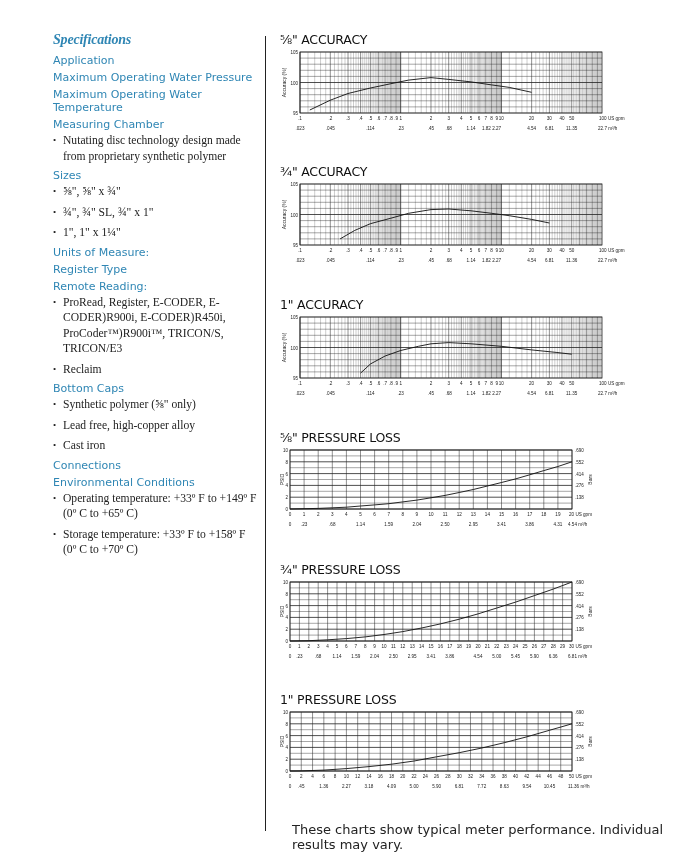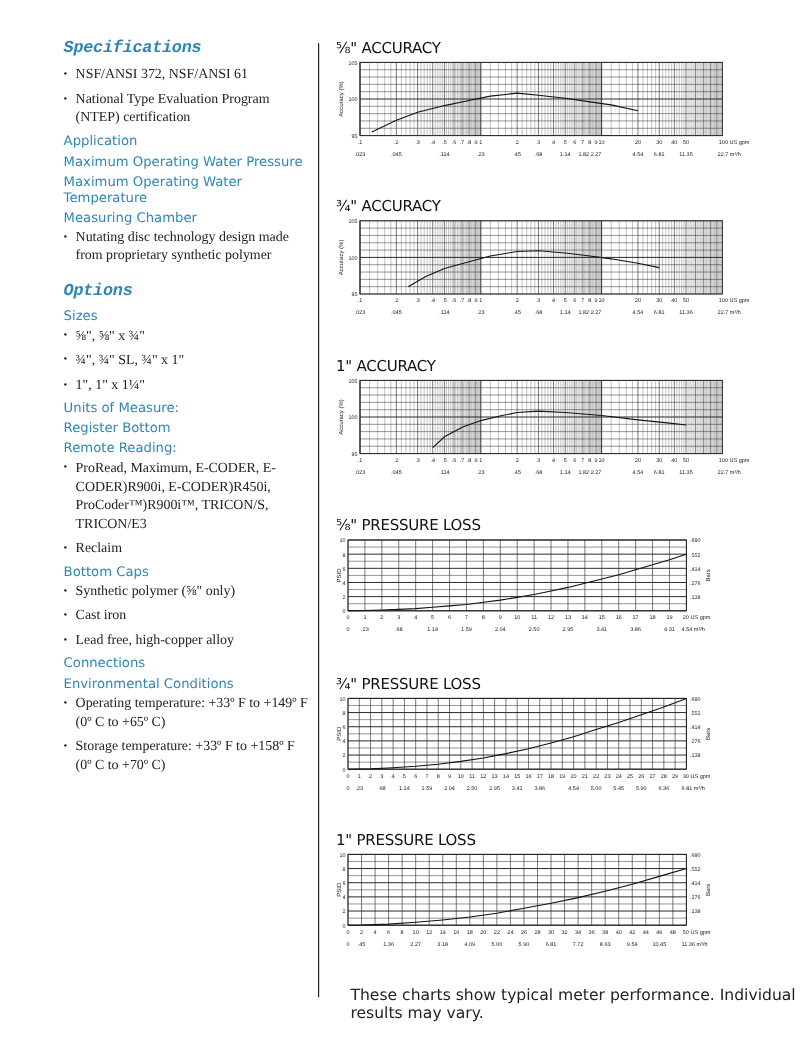--- a/index.html
+++ b/index.html
@@ -1,60 +1,55 @@
 <!DOCTYPE html>
 <html><head>
 <meta charset="utf-8">
 <style>
   html,body{margin:0;padding:0;background:#fff;}
   body{width:673px;height:865px;position:relative;overflow:hidden;font-family:"Liberation Serif",serif;color:#222;}
   .left{position:absolute;left:53px;top:32px;width:205px;}
   .divider{position:absolute;left:265px;top:36px;width:1px;height:795px;background:#222;}
-  .h1{font-family:Liberation Mono, monospace;font-style:italic;font-weight:bold;color:#2f86b4;font-size:14px;margin:0 0 6px 0;letter-spacing:-0.2px;}
+  .h1{font-family:Liberation Serif, serif;font-style:italic;font-weight:bold;color:#2f86b4;font-size:14px;margin:0 0 6px 0;letter-spacing:-0.2px;}
   .h1.opt{margin-top:14px;}
   .h2{font-family:"DejaVu Sans",sans-serif;color:#2f86b4;font-size:11px;margin:4px 0 2px 0;}
   .bl{font-size:11.6px;line-height:15.5px;padding-left:10px;position:relative;margin-bottom:5px;}
   .bl:before{content:"•";position:absolute;left:0;top:0;font-size:9px;}
   .right{position:absolute;left:280px;top:32px;width:365px;}
   .ct{font-family:"DejaVu Sans",sans-serif;font-size:12.5px;color:#111;margin:0;height:17px;letter-spacing:-0.2px;}
   .chartbox{position:relative;}
   svg text{font-family:"Liberation Sans",sans-serif;}
   .footer{position:absolute;left:292px;top:822px;font-family:"DejaVu Sans",sans-serif;font-size:13px;color:#222;}
 </style>
 </head>
 <body>
 
 <div class="left">
   <div class="h1">Specifications</div>
-  <div id="spec-items">
-      <div class="bl">NSF/ANSI 372, NSF/ANSI 61</div>
-      <div class="bl">National Type Evaluation Program (NTEP) certification</div>
-    </div>
   <div id="spec-sections">
       <div class="h2">Application</div>
       <div class="h2">Maximum Operating Water Pressure</div>
       <div class="h2">Maximum Operating Water Temperature</div>
       <div class="h2">Measuring Chamber</div>
       <div class="bl">Nutating disc technology design made from proprietary synthetic polymer</div>
     </div>
-  <div class="h1 opt">Options</div>
   <div id="opt-sections">
       <div class="h2">Sizes</div>
       <div class="bl">⅝", ⅝" x ¾"</div>
       <div class="bl">¾", ¾" SL, ¾" x 1"</div>
       <div class="bl">1", 1" x 1¼"</div>
       <div class="h2">Units of Measure:</div>
-      <div class="h2">Register Bottom</div>
+      <div class="h2">Register Type</div>
       <div class="h2">Remote Reading:</div>
-      <div class="bl">ProRead, Maximum, E-CODER, E-CODER)R900i, E-CODER)R450i, ProCoder™)R900i™, TRICON/S, TRICON/E3</div>
+      <div class="bl">ProRead, Register, E-CODER, E-CODER)R900i, E-CODER)R450i, ProCoder™)R900i™, TRICON/S, TRICON/E3</div>
       <div class="bl">Reclaim</div>
       <div class="h2">Bottom Caps</div>
       <div class="bl">Synthetic polymer (⅝" only)</div>
+      <div class="bl">Lead free, high-copper alloy</div>
       <div class="bl">Cast iron</div>
-      <div class="bl">Lead free, high-copper alloy</div>
       <div class="h2">Connections</div>
       <div class="h2">Environmental Conditions</div>
       <div class="bl">Operating temperature: +33º F to +149º F (0º C to +65º C)</div>
       <div class="bl">Storage temperature: +33º F to +158º F (0º C to +70º C)</div>
     </div>
 </div>
 
 <div class="divider"></div>
 
 <div class="right" id="charts">

